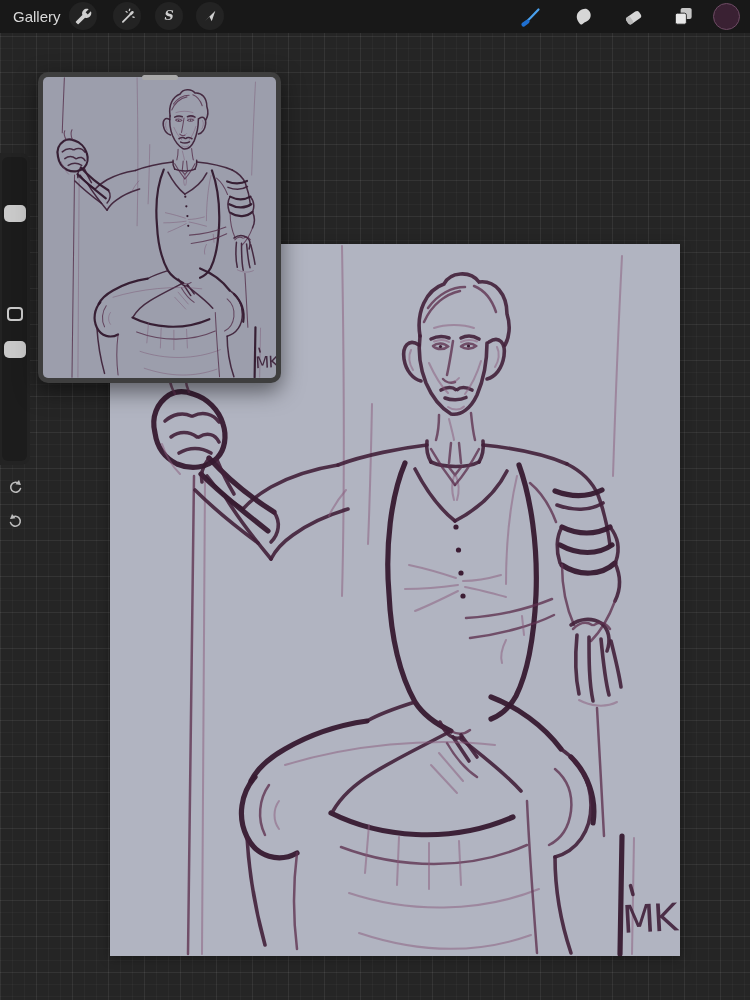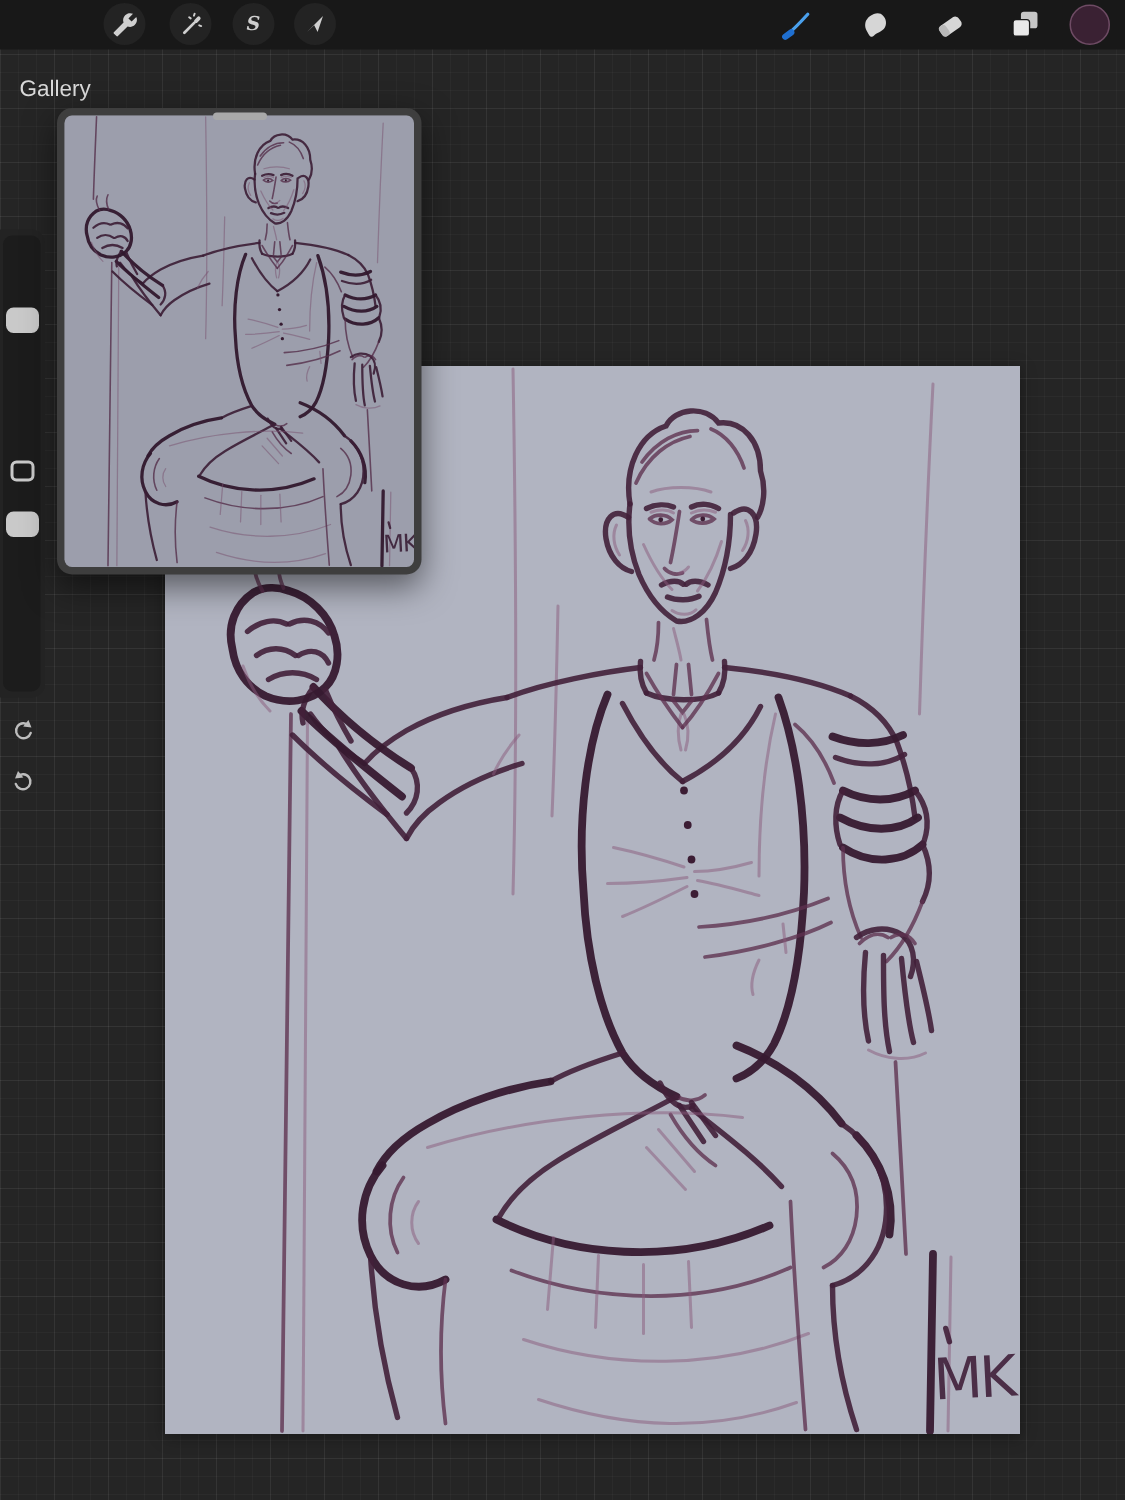--- a/index.html
+++ b/index.html
@@ -10,21 +10,21 @@
     background-image:
       linear-gradient(rgba(255,255,255,.045) 1px, transparent 1px),
       linear-gradient(90deg, rgba(255,255,255,.045) 1px, transparent 1px),
       linear-gradient(rgba(255,255,255,.028) 1px, transparent 1px),
       linear-gradient(90deg, rgba(255,255,255,.028) 1px, transparent 1px);
     background-size:36px 36px,36px 36px,12px 12px,12px 12px;
     font-family:"Liberation Sans","DejaVu Sans",sans-serif;
   }
   
   .topbar{position:absolute;left:0;top:0;width:750px;height:33px;background:#181818;z-index:40;}
-  .gallery{position:absolute;left:13px;top:0;height:33px;line-height:33px;color:#d9d9d9;font-size:15px;cursor:pointer;margin-top:43px;}
+  .gallery{position:absolute;left:13px;top:0;height:33px;line-height:33px;color:#d9d9d9;font-size:15px;cursor:pointer;}
   .tool-circ{position:absolute;top:2px;width:28px;height:28px;border-radius:50%;background:#232323;
     display:flex;align-items:center;justify-content:center;cursor:pointer;}
   .tool-plain{position:absolute;top:3px;width:27px;height:27px;display:flex;align-items:center;justify-content:center;cursor:pointer;}
   .swatch{position:absolute;top:3px;width:27px;height:27px;border-radius:50%;background:#3a2133;border:1.5px solid #6e4b64;cursor:pointer;}
   
   .sidebar{position:absolute;left:0;top:153px;width:30px;height:312px;background:#232323;
     border-radius:0 9px 9px 0;z-index:30;}
   .sidetrack{position:absolute;left:2px;top:4px;width:25px;height:304px;background:#1c1c1c;border-radius:6px;}
   .shandle{position:absolute;left:4px;width:22px;height:17px;background:#c9c9c9;border-radius:5px;cursor:pointer;}
   .modifybtn{position:absolute;left:7px;top:154px;width:16px;height:14px;border:2px solid #c9c9c9;border-radius:4px;cursor:pointer;}

